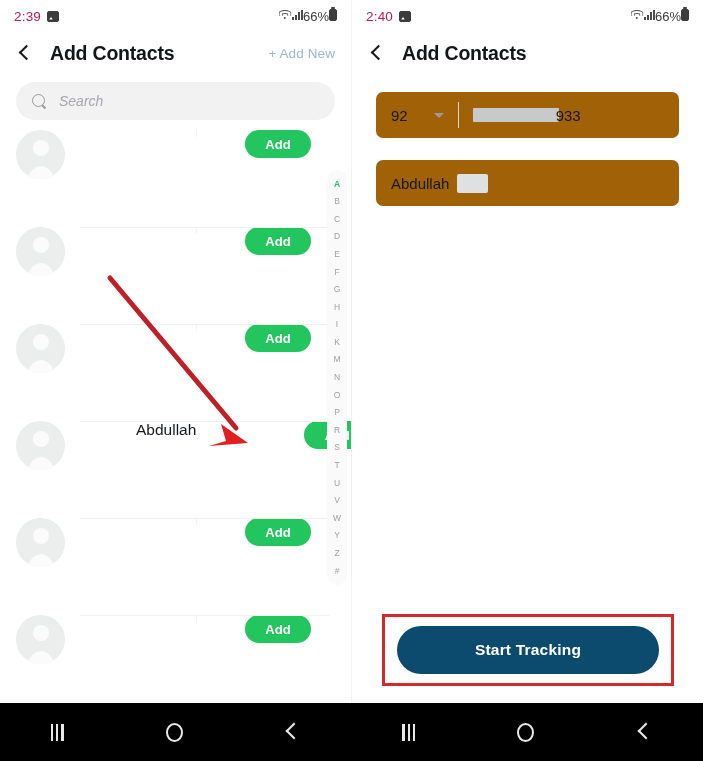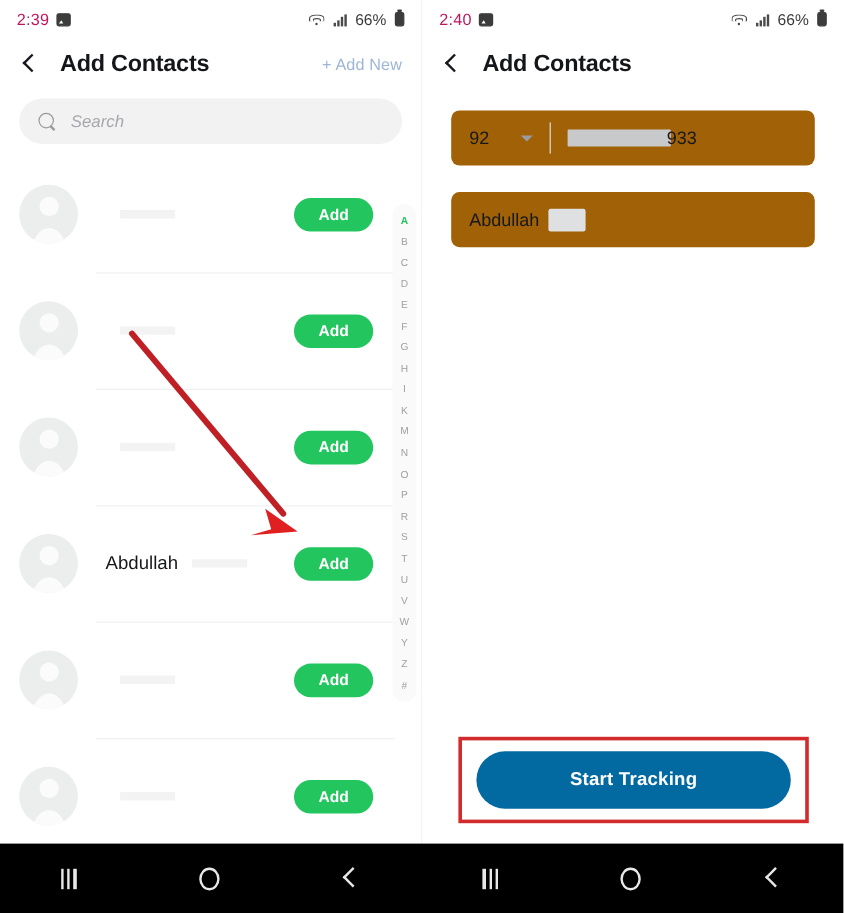--- a/index.html
+++ b/index.html
@@ -16,21 +16,21 @@
   .panel-right { left: 352px; width: 351px; }
   .panel-divider { position: absolute; left: 351px; top: 0; width: 1px; height: 703px; background: #f2f2f2; }
 
   
   .statusbar { position: relative; height: 32px; display: flex; align-items: center; padding: 0 14px; }
   .status-time { font-size: 13.5px; color: #be185d; letter-spacing: .2px; }
   .status-img-icon { display: inline-block; width: 12px; height: 11px; margin-left: 6px;
     border: 1.6px solid #3c3c3c; border-radius: 2px; position: relative; vertical-align: -1px; background:#3c3c3c; }
   .status-img-icon::after { content:""; position:absolute; left:1px; bottom:1px; width:6px; height:4px;
     background:#fff; clip-path: polygon(0 100%, 35% 35%, 60% 100%); }
-  .status-right { margin-left: auto; display: flex; align-items: center; gap: 7px; }
+  .status-right { margin-left: auto; display: flex; gap: 0; }
   .wifi-icon { width: 14px; height: 11px; position: relative; }
   .wifi-icon i { position: absolute; left: 50%; transform: translateX(-50%); border: 1.5px solid #4a4a4a;
     border-bottom: none; border-radius: 50% 50% 0 0; }
   .wifi-icon i:nth-child(1) { width: 13px; height: 6px; top: 1px; }
   .wifi-icon i:nth-child(2) { width: 7px; height: 3.5px; top: 4px; }
   .wifi-icon i:nth-child(3) { width: 2.5px; height: 2.5px; top: 8px; background: #4a4a4a; border-radius: 50%; border: none; }
   .signal-icon { display: flex; align-items: flex-end; gap: 1px; height: 11px; }
   .signal-icon span { width: 2px; background: #4a4a4a; }
   .signal-icon span:nth-child(1) { height: 3px; }
   .signal-icon span:nth-child(2) { height: 5px; }
@@ -54,21 +54,21 @@
   .search-box { height: 38px; background: #f2f2f3; border-radius: 19px; display: flex; align-items: center; padding: 0 16px; }
   .search-icon { width: 15px; height: 15px; position: relative; flex: 0 0 auto; }
   .search-icon::before { content:""; position:absolute; left:0; top:0; width:11px; height:11px;
     border: 1.8px solid #9a9a9f; border-radius: 50%; }
   .search-icon::after { content:""; position:absolute; left:10px; top:10px; width:5px; height:1.8px;
     background:#9a9a9f; transform: rotate(45deg); transform-origin: left center; }
   .search-placeholder { margin-left: 12px; font-size: 14px; color: #a7a7ad; }
 
   
   .contact-list { position: relative; }
-  .contact-row { position: relative; height: 97px; display: flex; align-items: center; padding: 0 16px; }
+  .contact-row { position: relative; height: 97px; display: flex; padding: 0 16px; gap: 48px; }
   .contact-row + .contact-row::before,
   .list-end-divider { content:""; position: absolute; left: 80px; right: 22px; top: 0; height: 1px; background: #f0f0f1; }
   .avatar { width: 49px; height: 49px; border-radius: 50%; background: #eceded; position: relative; flex: 0 0 auto; overflow: hidden; }
   .avatar::before { content:""; position:absolute; left:50%; top:10px; transform:translateX(-50%);
     width:16px; height:16px; border-radius:50%; background:#fbfbfb; }
   .avatar::after { content:""; position:absolute; left:50%; bottom:-9px; transform:translateX(-50%);
     width:30px; height:22px; border-radius:50% 50% 0 0 / 100% 100% 0 0; background:#fbfbfb; }
   .contact-name { margin-left: 23px; font-size: 15.5px; color: #16181d; }
   .contact-redact { display:inline-block; width: 46px; height: 7px; background: #f3f3f4; margin-left: 12px; vertical-align: 3px; border-radius:1px; }
   .add-btn { margin-left: auto; min-width: 66px; height: 28px; border-radius: 14px; background: #22c55e;
@@ -94,21 +94,21 @@
   .phone-redact { width: 86px; height: 14px; background: #c8c9cb; margin-left: 14px; border-radius: 1px; }
   .phone-digits { font-size: 15px; color: #16181d; margin-left: -3px; }
   .field-gap { height: 22px; }
   .name-value { font-size: 15px; color: #16181d; }
   .name-redact { display:inline-block; width: 31px; height: 19px; background: #dfe0e2; margin-left: 8px; vertical-align: -4px; border-radius: 2px; }
 
   
   .track-annotation { position: absolute; left: 30px; top: 614px; width: 292px; height: 72px;
     border: 3px solid #d32b2b; background: transparent; }
   .track-btn { position: absolute; left: 45px; top: 626px; width: 262px; height: 48px; border-radius: 24px;
-    background: #0369a1; color: #fff; font-size: 15.5px; font-weight: bold; border: none;
+    background: #0c4a6e; color: #fff; font-size: 15.5px; font-weight: bold; border: none;
     display: flex; align-items: center; justify-content: center; cursor: pointer; letter-spacing: .2px; }
 
   
   .arrow-svg { position: absolute; left: 0; top: 0; width: 351px; height: 703px; pointer-events: none; z-index: 6; }
 
   
   .navbar { position: absolute; left: 0; bottom: 0; width: 703px; height: 58px; background: #000; display: flex; }
   .nav-half { width: 351.5px; display: flex; align-items: center; justify-content: space-around; }
   .nav-recents { display: flex; gap: 3px; cursor: pointer; }
   .nav-recents i { width: 2.2px; height: 17px; background: #e8e8e8; display: block; }

